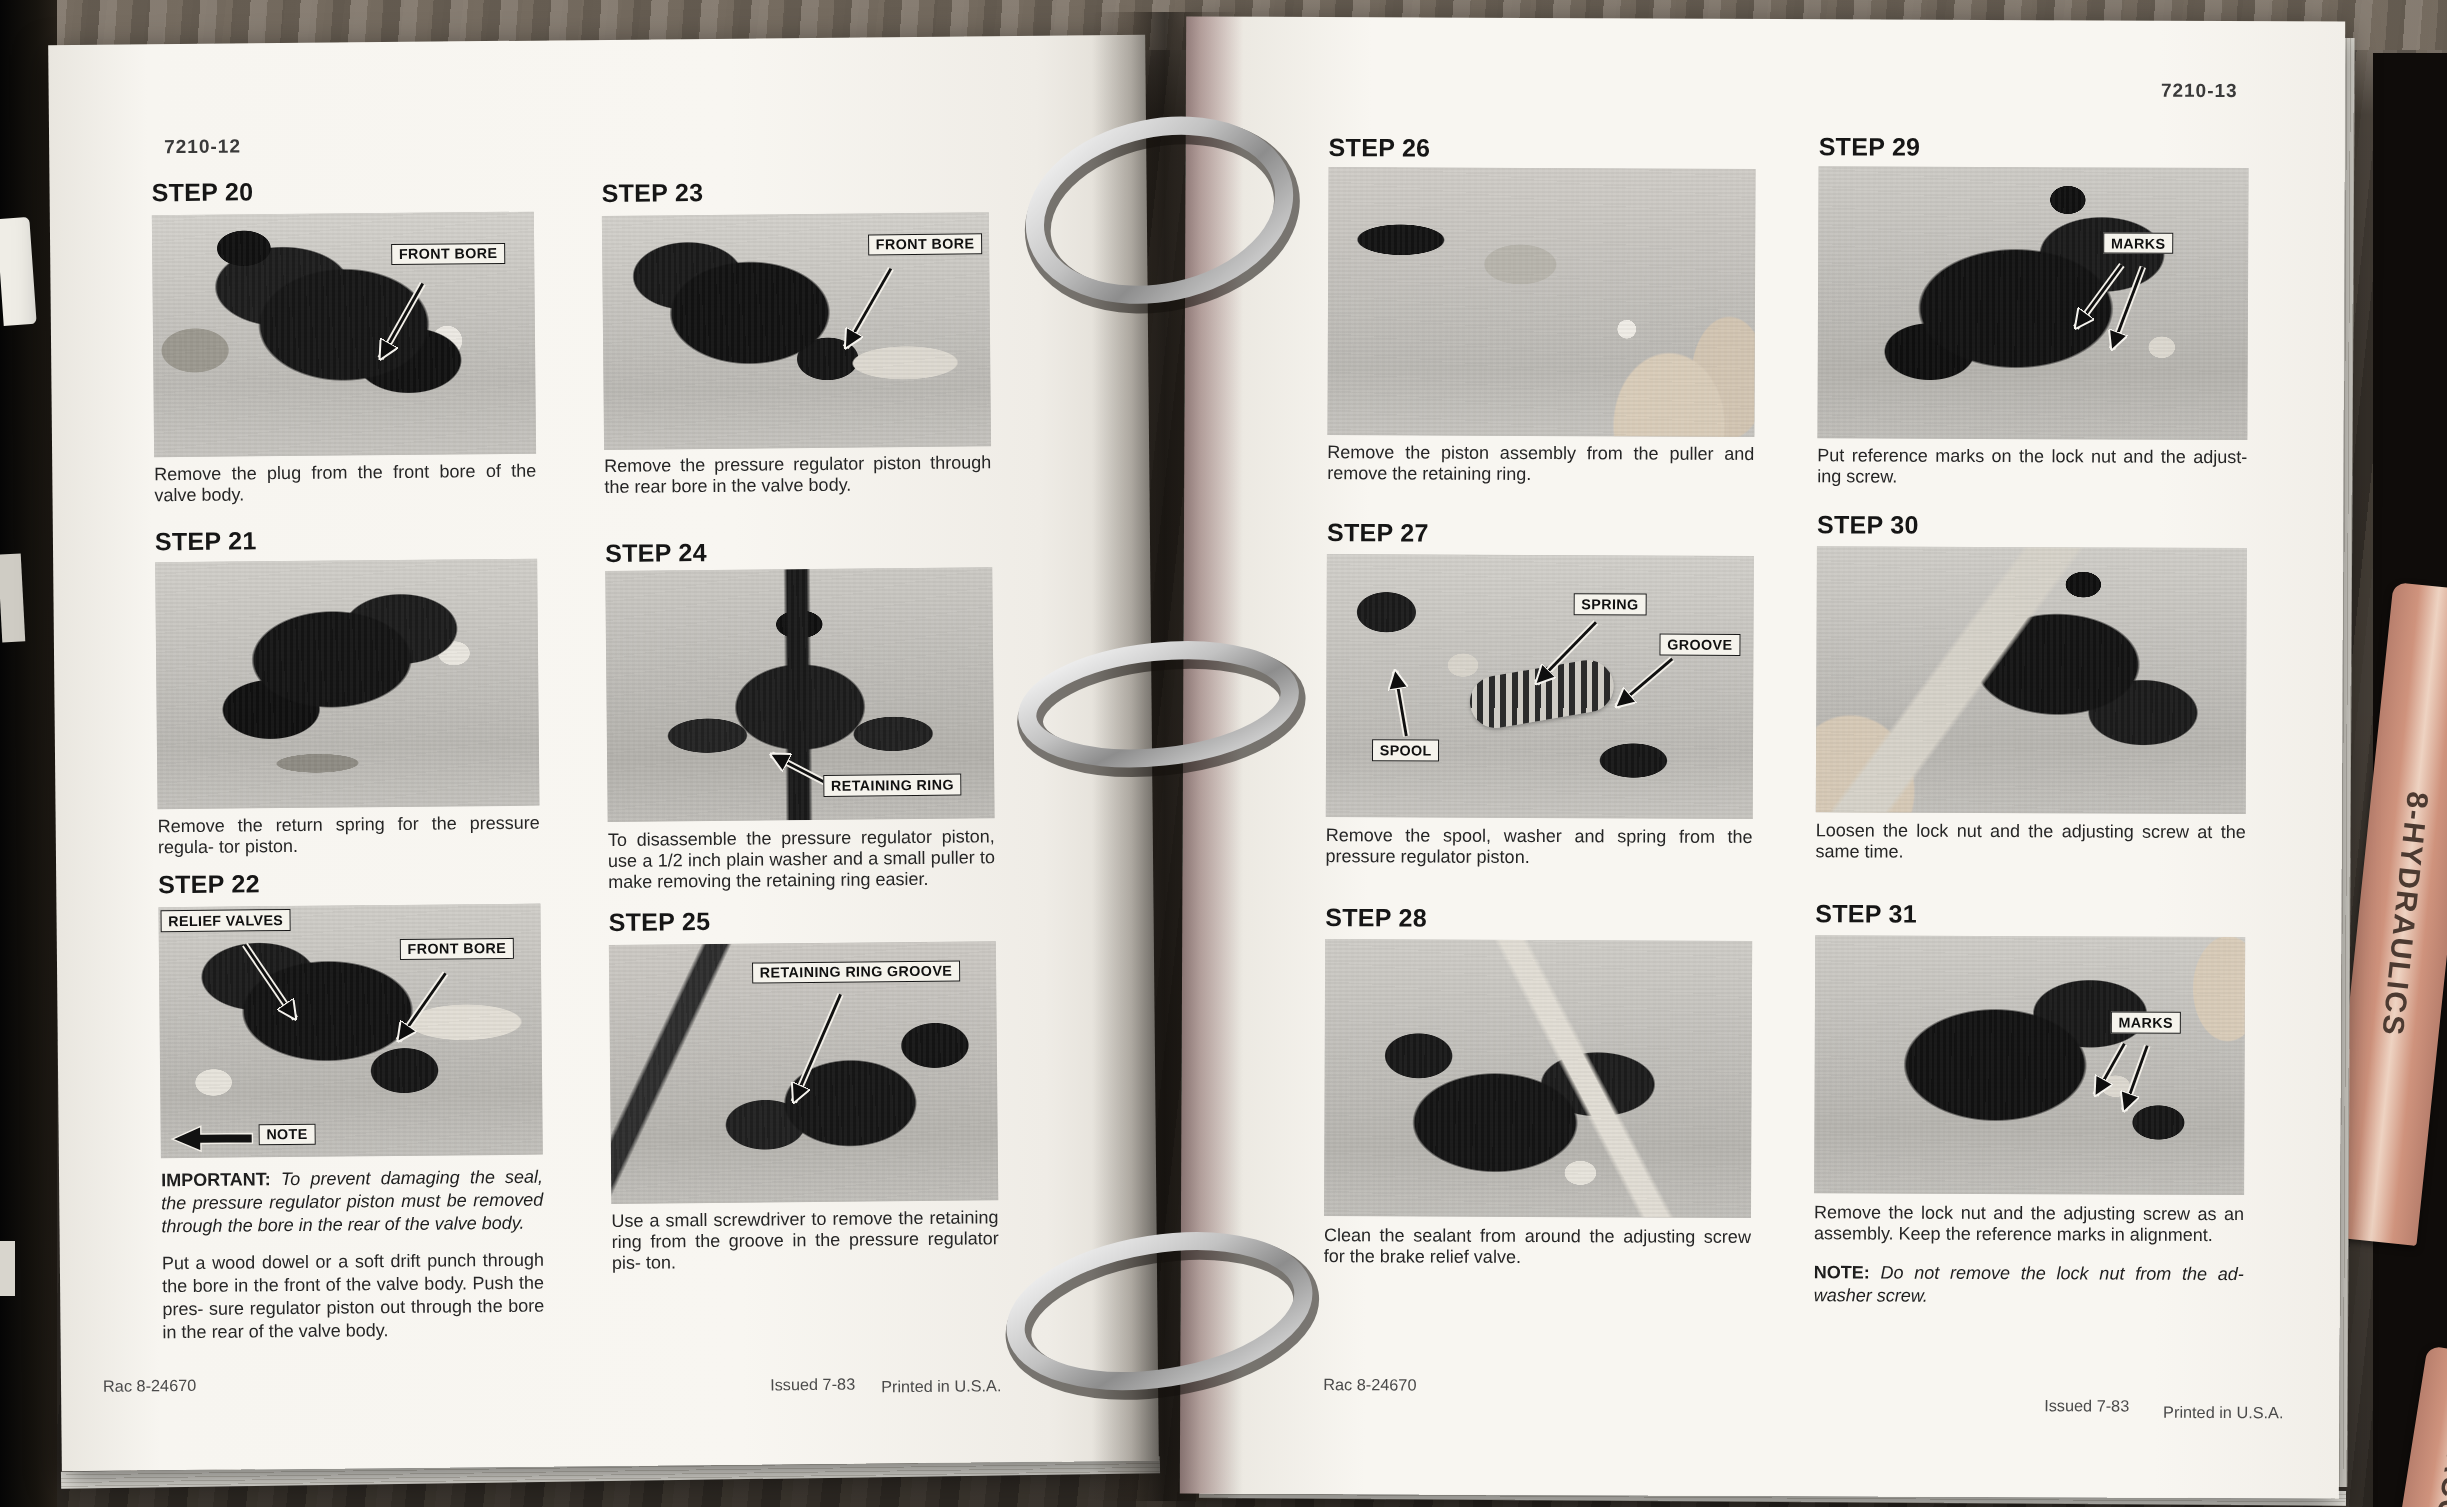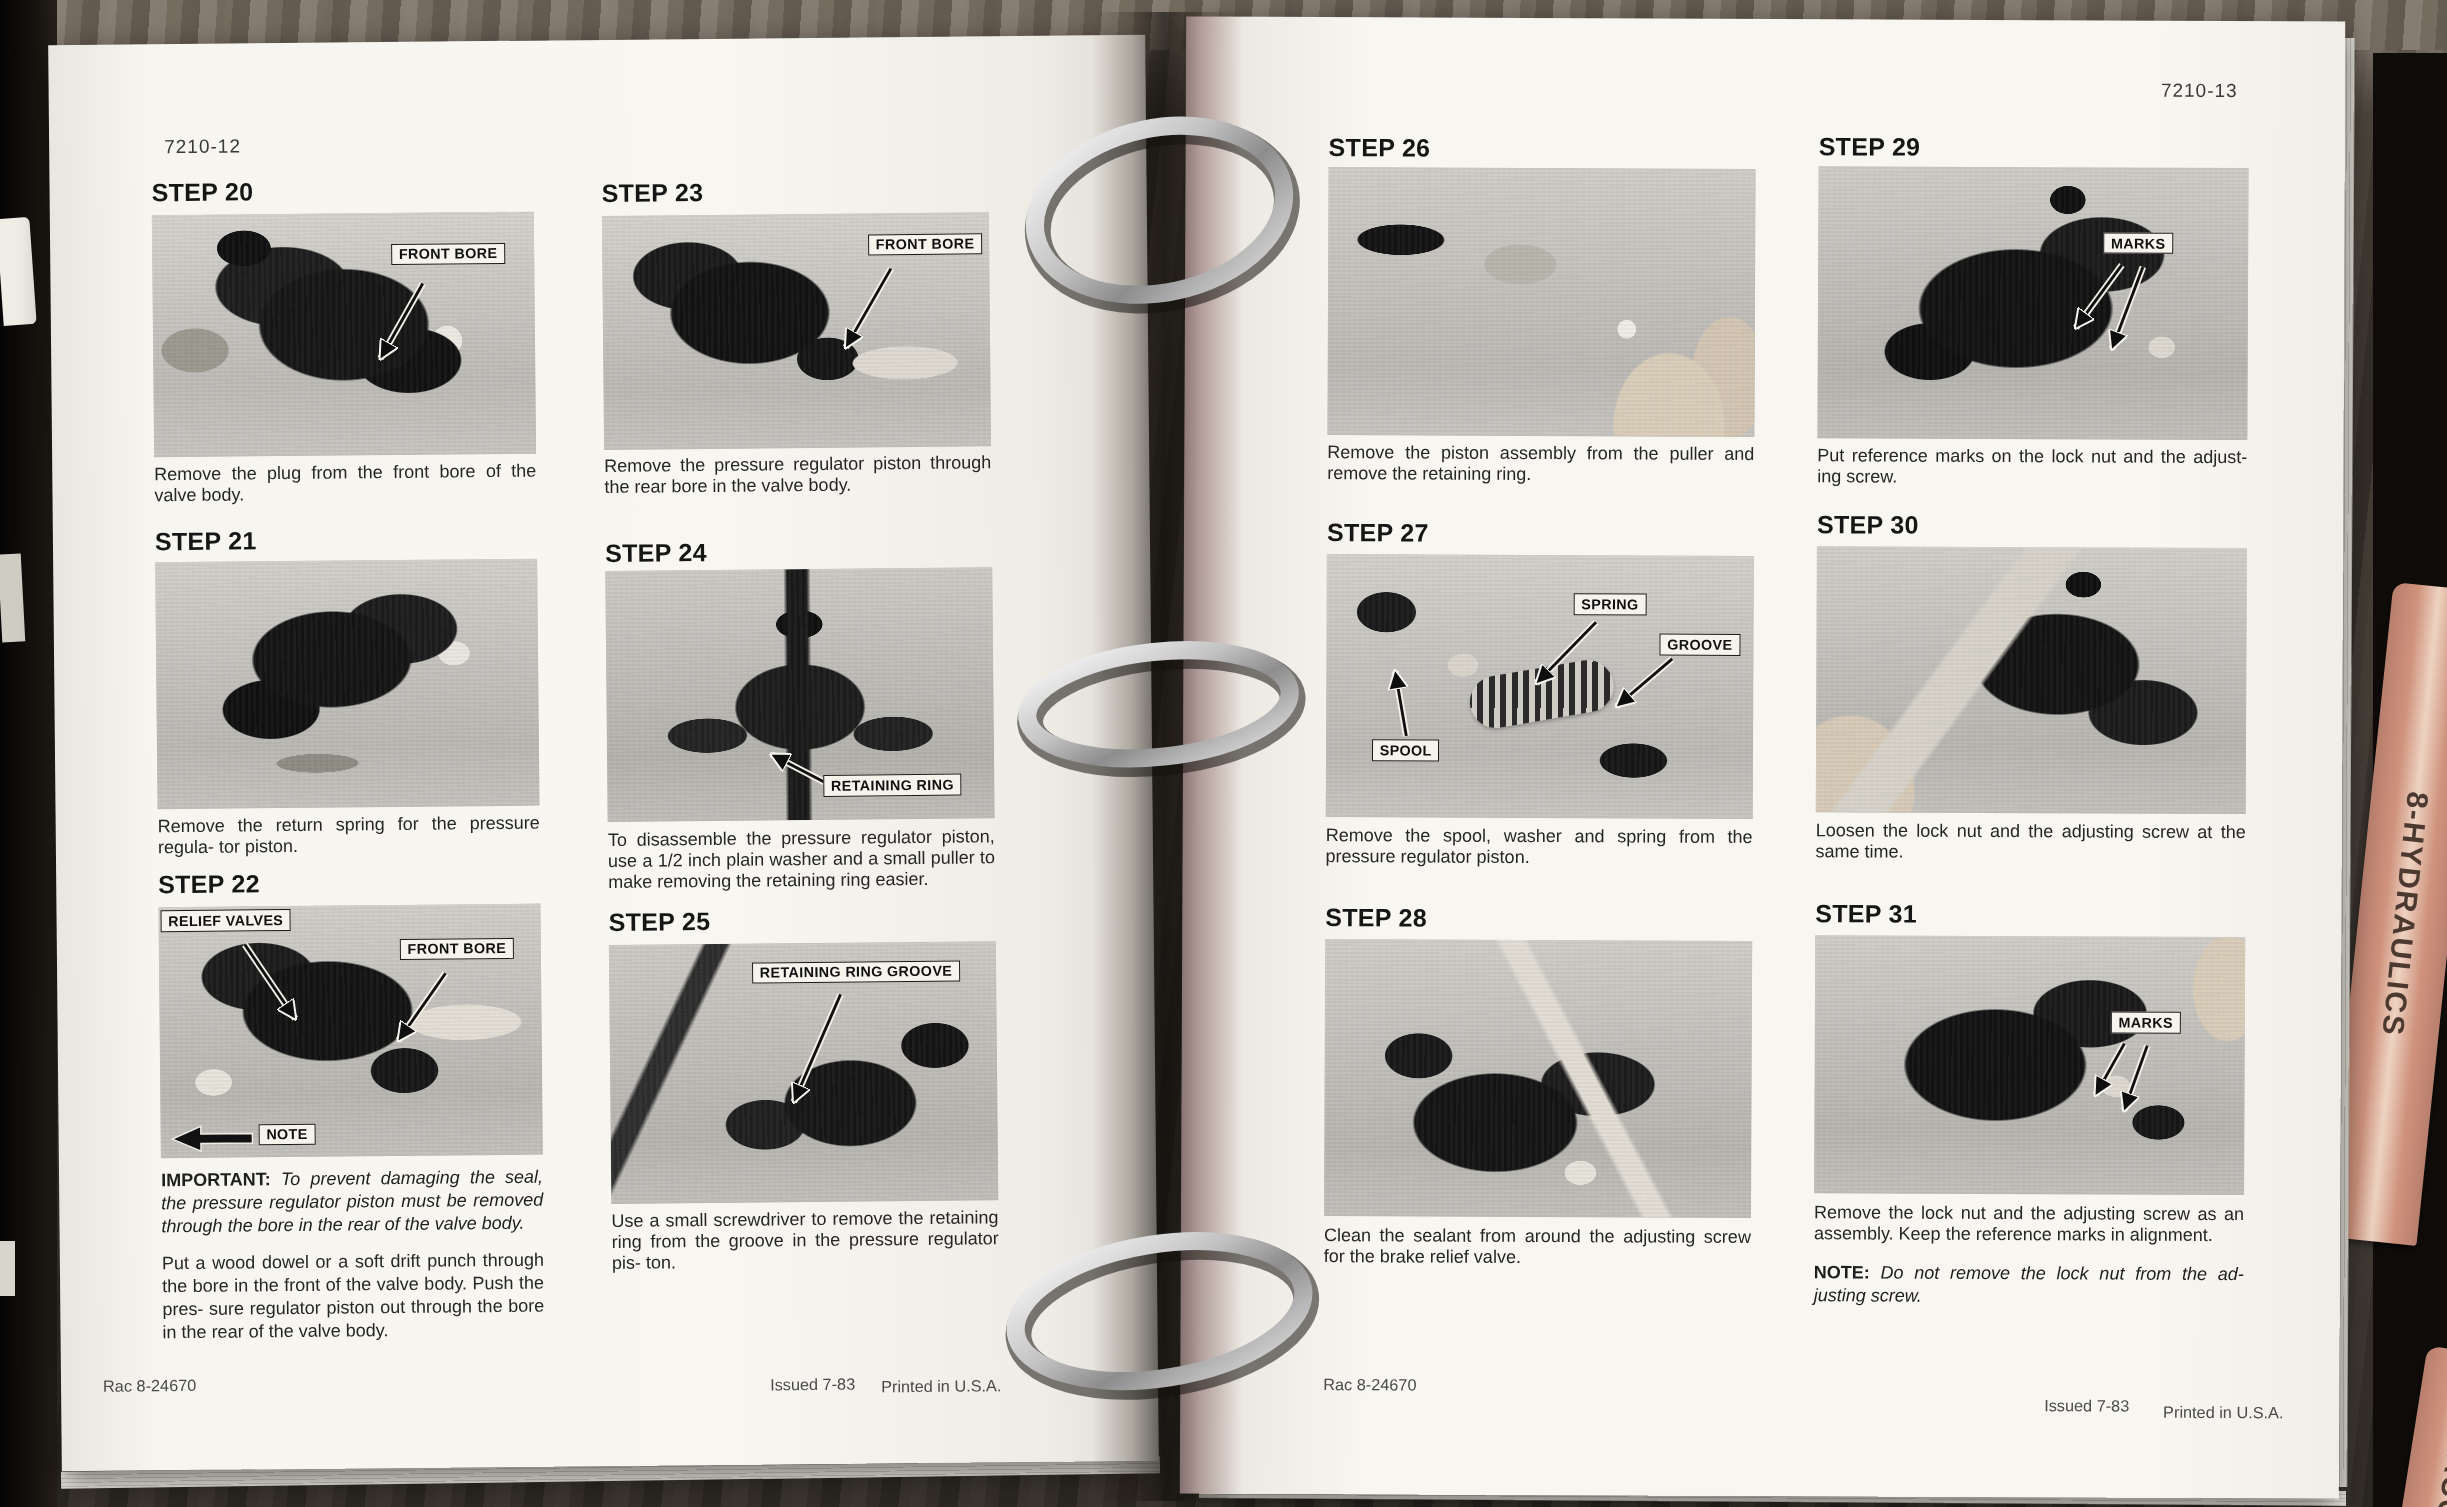--- a/index.html
+++ b/index.html
@@ -37,21 +37,21 @@
     repeating-linear-gradient(180deg,#efede6 0 2.9px,#cfccc3 2.9px 3.8px);}
   .stack-l{left:61px;top:1464px;width:1099px;height:17px;transform:rotate(-0.8deg);}
   .stack-r{left:1199px;top:1487px;width:1147px;height:15.3px;transform:rotate(0.4deg);}
   .stack-edge{left:2332px;top:38px;width:19px;height:1449px;transform:rotate(0.3deg);
     background:repeating-linear-gradient(90deg,#e6e3db 0 2.9px,#c6c2b9 2.9px 3.8px);}
   
   .gutter{position:absolute;left:1092px;top:11.5px;width:151px;height:1489px;z-index:6;
     background:linear-gradient(90deg,rgba(40,32,24,0) 0,rgba(40,32,24,.28) 26%,rgba(15,12,9,.62) 48%,rgba(40,32,24,.30) 72%,rgba(40,32,24,0) 100%);}
   .rings{position:absolute;left:0;top:0;z-index:7;}
   
-  .pagenum{position:absolute;font-size:19px;color:#3a3a3a;letter-spacing:1px;}
+  .pagenum{position:absolute;font-size:19px;color:#3a3a3a;letter-spacing:1px;font-weight:bold;}
   .col{position:absolute;}
   .step-title{margin:0;font-size:25px;line-height:27px;font-weight:bold;color:#161616;letter-spacing:0.3px;}
   .photo{position:relative;width:100%;overflow:hidden;background:#c6c4bf;}
   .photo::after{content:"";position:absolute;inset:0;
     background:
       repeating-linear-gradient(0deg,rgba(0,0,0,.035) 0 1.9px,rgba(255,255,255,0) 1.9px 3.8px),
       repeating-linear-gradient(90deg,rgba(255,255,255,.04) 0 2.9px,rgba(0,0,0,0) 2.9px 5.7px);}
   .art{position:absolute;inset:0;}
   .caption{margin:0;font-size:18px;line-height:21px;color:#262626;text-align:justify;}
   .imp,.note{margin:0;font-size:18px;line-height:23px;color:#1e1e1e;text-align:justify;}
@@ -355,21 +355,21 @@
           <div class="art a31"></div>
           <svg class="ann" viewBox="0 0 450 270">
             <line class="cas" x1="324" y1="112" x2="294" y2="166"></line>
             <line class="ink" x1="324" y1="112" x2="294" y2="166" marker-end="url(#ah)"></line>
             <line class="cas" x1="348" y1="114" x2="324" y2="182"></line>
             <line class="ink" x1="348" y1="114" x2="324" y2="182" marker-end="url(#ah)"></line>
           </svg>
           <span class="chip" style="left:296px;top:75px">MARKS</span>
         </figure>
         <p class="caption" style="margin-top:8.6px">Remove the lock nut and the adjusting screw as an assembly. Keep the reference marks in alignment.</p>
-        <p class="note" style="margin-top:17px"><b>NOTE:</b> <i>Do not remove the lock nut from the ad- justing screw.</i></p>
+        <p class="note" style="margin-top:17px"><b>NOTE:</b> <i>Do not remove the lock nut from the ad- washer screw.</i></p>
       </section>
     </div>
 
     <span class="footer-item" style="left:143px;top:1358px">Rac 8-24670</span>
     <span class="footer-item" style="left:864px;top:1376px">Issued 7-83</span>
     <span class="footer-item" style="left:983px;top:1382px">Printed in U.S.A.</span>
   </div>
 
   <div class="gutter"></div>
 

